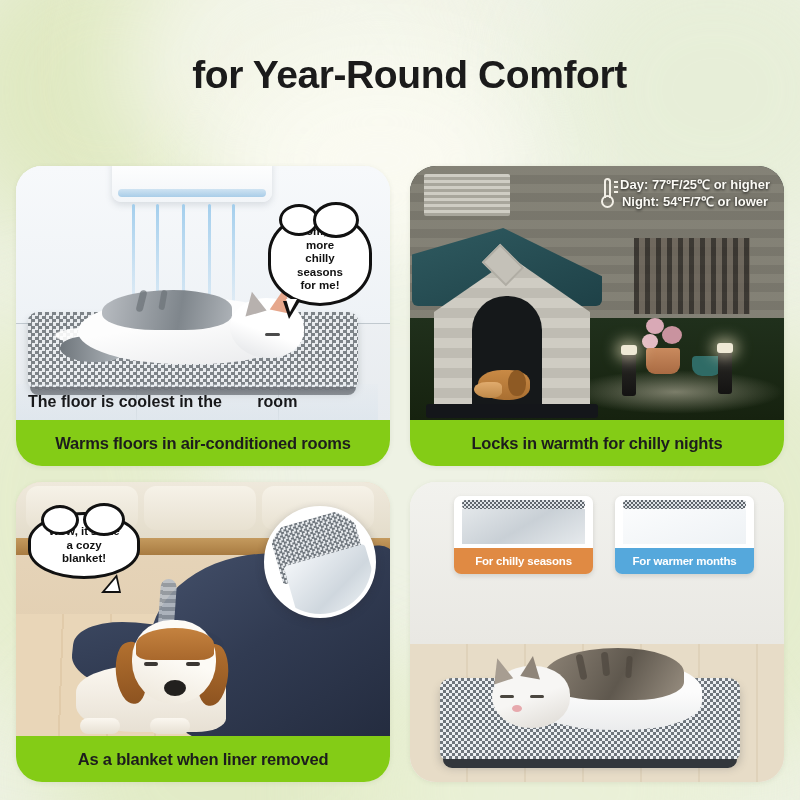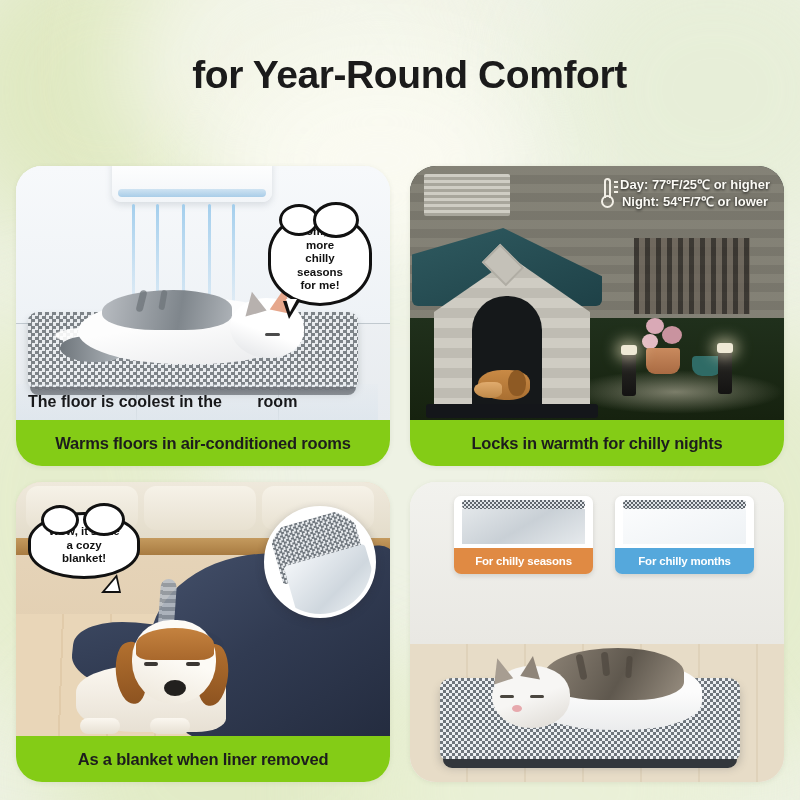--- a/index.html
+++ b/index.html
@@ -411,21 +411,21 @@
             <div class="topfur"></div>
             <div class="mat"></div>
           </div>
           <div class="lab" style="background:#E08A43;">For chilly seasons</div>
         </div>
         <div class="sw warm">
           <div class="pic">
             <div class="topfur"></div>
             <div class="mat"></div>
           </div>
-          <div class="lab" style="background:#55A8DC;">For chilly months</div>
+          <div class="lab" style="background:#55A8DC;">For warmer months</div>
         </div>
       </div>
 
       <div class="mat4"></div>
       <div class="cat4">
         <div class="body"></div>
         <div class="back"></div>
         <div class="stripe" style="left:96px;bottom:50px;width:7px;height:26px;transform:rotate(-12deg);"></div>
         <div class="stripe" style="left:120px;bottom:54px;width:7px;height:24px;transform:rotate(-6deg);"></div>
         <div class="stripe" style="left:144px;bottom:52px;width:6px;height:22px;transform:rotate(4deg);"></div>

